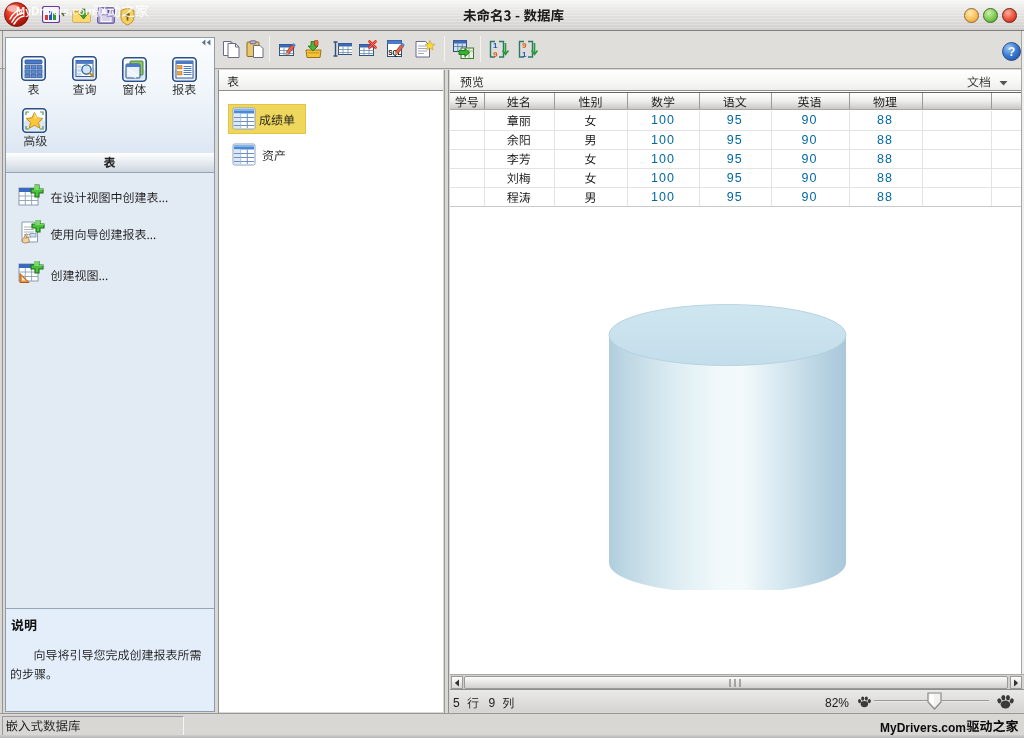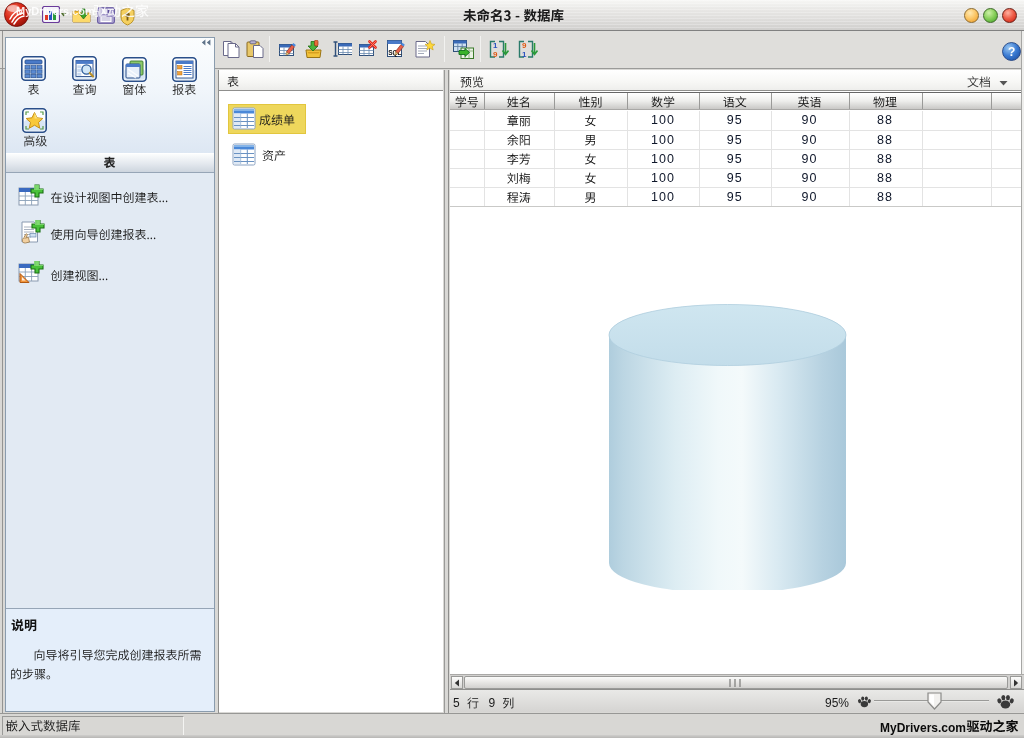--- a/index.html
+++ b/index.html
@@ -25,21 +25,21 @@
 #mphead{left:0;top:0;width:224px;height:21px;background:linear-gradient(180deg,#ffffff 0%,#f6f6f4 60%,#ececea 100%);border-bottom:1px solid #8f8f8d}
 #selitem{left:9px;top:34px;width:78px;height:30px;background:#eed75c;border:1px solid #e2c63e}
 
 #rpanel{left:450px;top:70px;width:574px;height:642px;background:#fff}
 #rphead{left:0;top:0;width:574px;height:21px;background:linear-gradient(180deg,#ffffff 0%,#f7f7f5 60%,#eeeeec 100%);border-bottom:1px solid #8f8f8d}
 
 #thead{left:0;top:22px;width:574px;height:18px;background:linear-gradient(180deg,#ffffff 0%,#eeeeec 50%,#c9c8c6 100%);border-top:1px solid #666;border-bottom:1px solid #a9a8a6}
 .hsep{top:23px;height:16px;width:1px;background:#9a9a98}
 .dsep{top:41px;height:95px;width:1px;background:#e3e3e3}
 .rline{left:0;width:574px;height:1px;background:#e3e3e3}
-.num{font-size:12.5px;letter-spacing:1px;color:#0f172a;text-align:center;height:19px;line-height:19px}
+.num{font-size:12.5px;letter-spacing:1px;color:#0369a1;text-align:center;height:19px;line-height:19px}
 
 #hscroll{left:0;top:604px;width:574px;height:15px;background:#d2d1cf;border-top:1px solid #aaa9a7}
 .sbtn{top:606px;width:12px;height:13px;background:linear-gradient(180deg,#fdfdfc,#d8d7d5);border:1px solid #9a9a98}
 #hthumb{left:14px;top:606px;width:544px;height:13px;background:linear-gradient(180deg,#fbfbfa 0%,#e9e8e6 45%,#d2d1cf 100%);border:1px solid #9a9a98;border-radius:2px}
 
 #statrow{left:0;top:619px;width:574px;height:23px;background:linear-gradient(180deg,#e9e9e7,#d5d4d2);border-top:1px solid #8f8f8d}
 
 #statusbar{left:0;top:713px;width:1024px;height:25px;background:#d8d7d4;border-top:1px solid #979795}
 #sunken{left:2px;top:2px;width:182px;height:20px;border:1px solid;border-color:#9a9a98 #f4f4f2 #f4f4f2 #9a9a98}
 .wmtext{font-weight:bold;color:rgba(255,255,255,.88);z-index:60}
@@ -436,21 +436,21 @@
 <div class="abs num" style="left:627.0px;top:168.5px;width:72.0px">100</div>
 <div class="abs num" style="left:699.0px;top:168.5px;width:71.5px">95</div>
 <div class="abs num" style="left:770.5px;top:168.5px;width:78.0px">90</div>
 <div class="abs num" style="left:848.5px;top:168.5px;width:73.0px">88</div>
 <div class="abs num" style="left:627.0px;top:187.7px;width:72.0px">100</div>
 <div class="abs num" style="left:699.0px;top:187.7px;width:71.5px">95</div>
 <div class="abs num" style="left:770.5px;top:187.7px;width:78.0px">90</div>
 <div class="abs num" style="left:848.5px;top:187.7px;width:73.0px">88</div>
 <div class="abs" style="left:453px;top:696px;font-size:12px;color:#1a1a1a">5</div>
 <div class="abs" style="left:488.5px;top:696px;font-size:12px;color:#1a1a1a">9</div>
-<div class="abs" style="left:808px;top:695.5px;width:41px;font-size:12px;color:#1a1a1a;text-align:right">95%</div>
+<div class="abs" style="left:808px;top:695.5px;width:41px;font-size:12px;color:#1a1a1a;text-align:right">82%</div>
 <div class="abs" id="statusbar">
     <div class="abs" id="sunken"></div>
   </div>
 <div class="abs" style="left:880px;top:720.5px;font-size:12px;font-weight:bold;color:#0a0a0a;z-index:60">MyDrivers.com</div>
 <div class="abs wmtext" style="left:16px;top:5px;font-size:11px">MyDrivers.com</div>
 <div class="abs" style="left:1.5px;top:31px;width:1.5px;height:682px;background:#949492;z-index:5"></div>
 <div class="abs" style="left:1020.5px;top:31px;width:1.5px;height:643px;background:#a6a6a4;z-index:45"></div>
 <div class="abs" style="left:1022px;top:31px;width:2px;height:643px;background:#eeeeec;z-index:45"></div>
 <div class="abs" style="left:0;top:735px;width:1024px;height:3px;background:linear-gradient(180deg,#cfcecc,#b7b6b4);z-index:5"></div>
 <svg width="1024" height="738" viewBox="0 0 1024 738" style="position:absolute;left:0;top:0;pointer-events:none;z-index:50">

